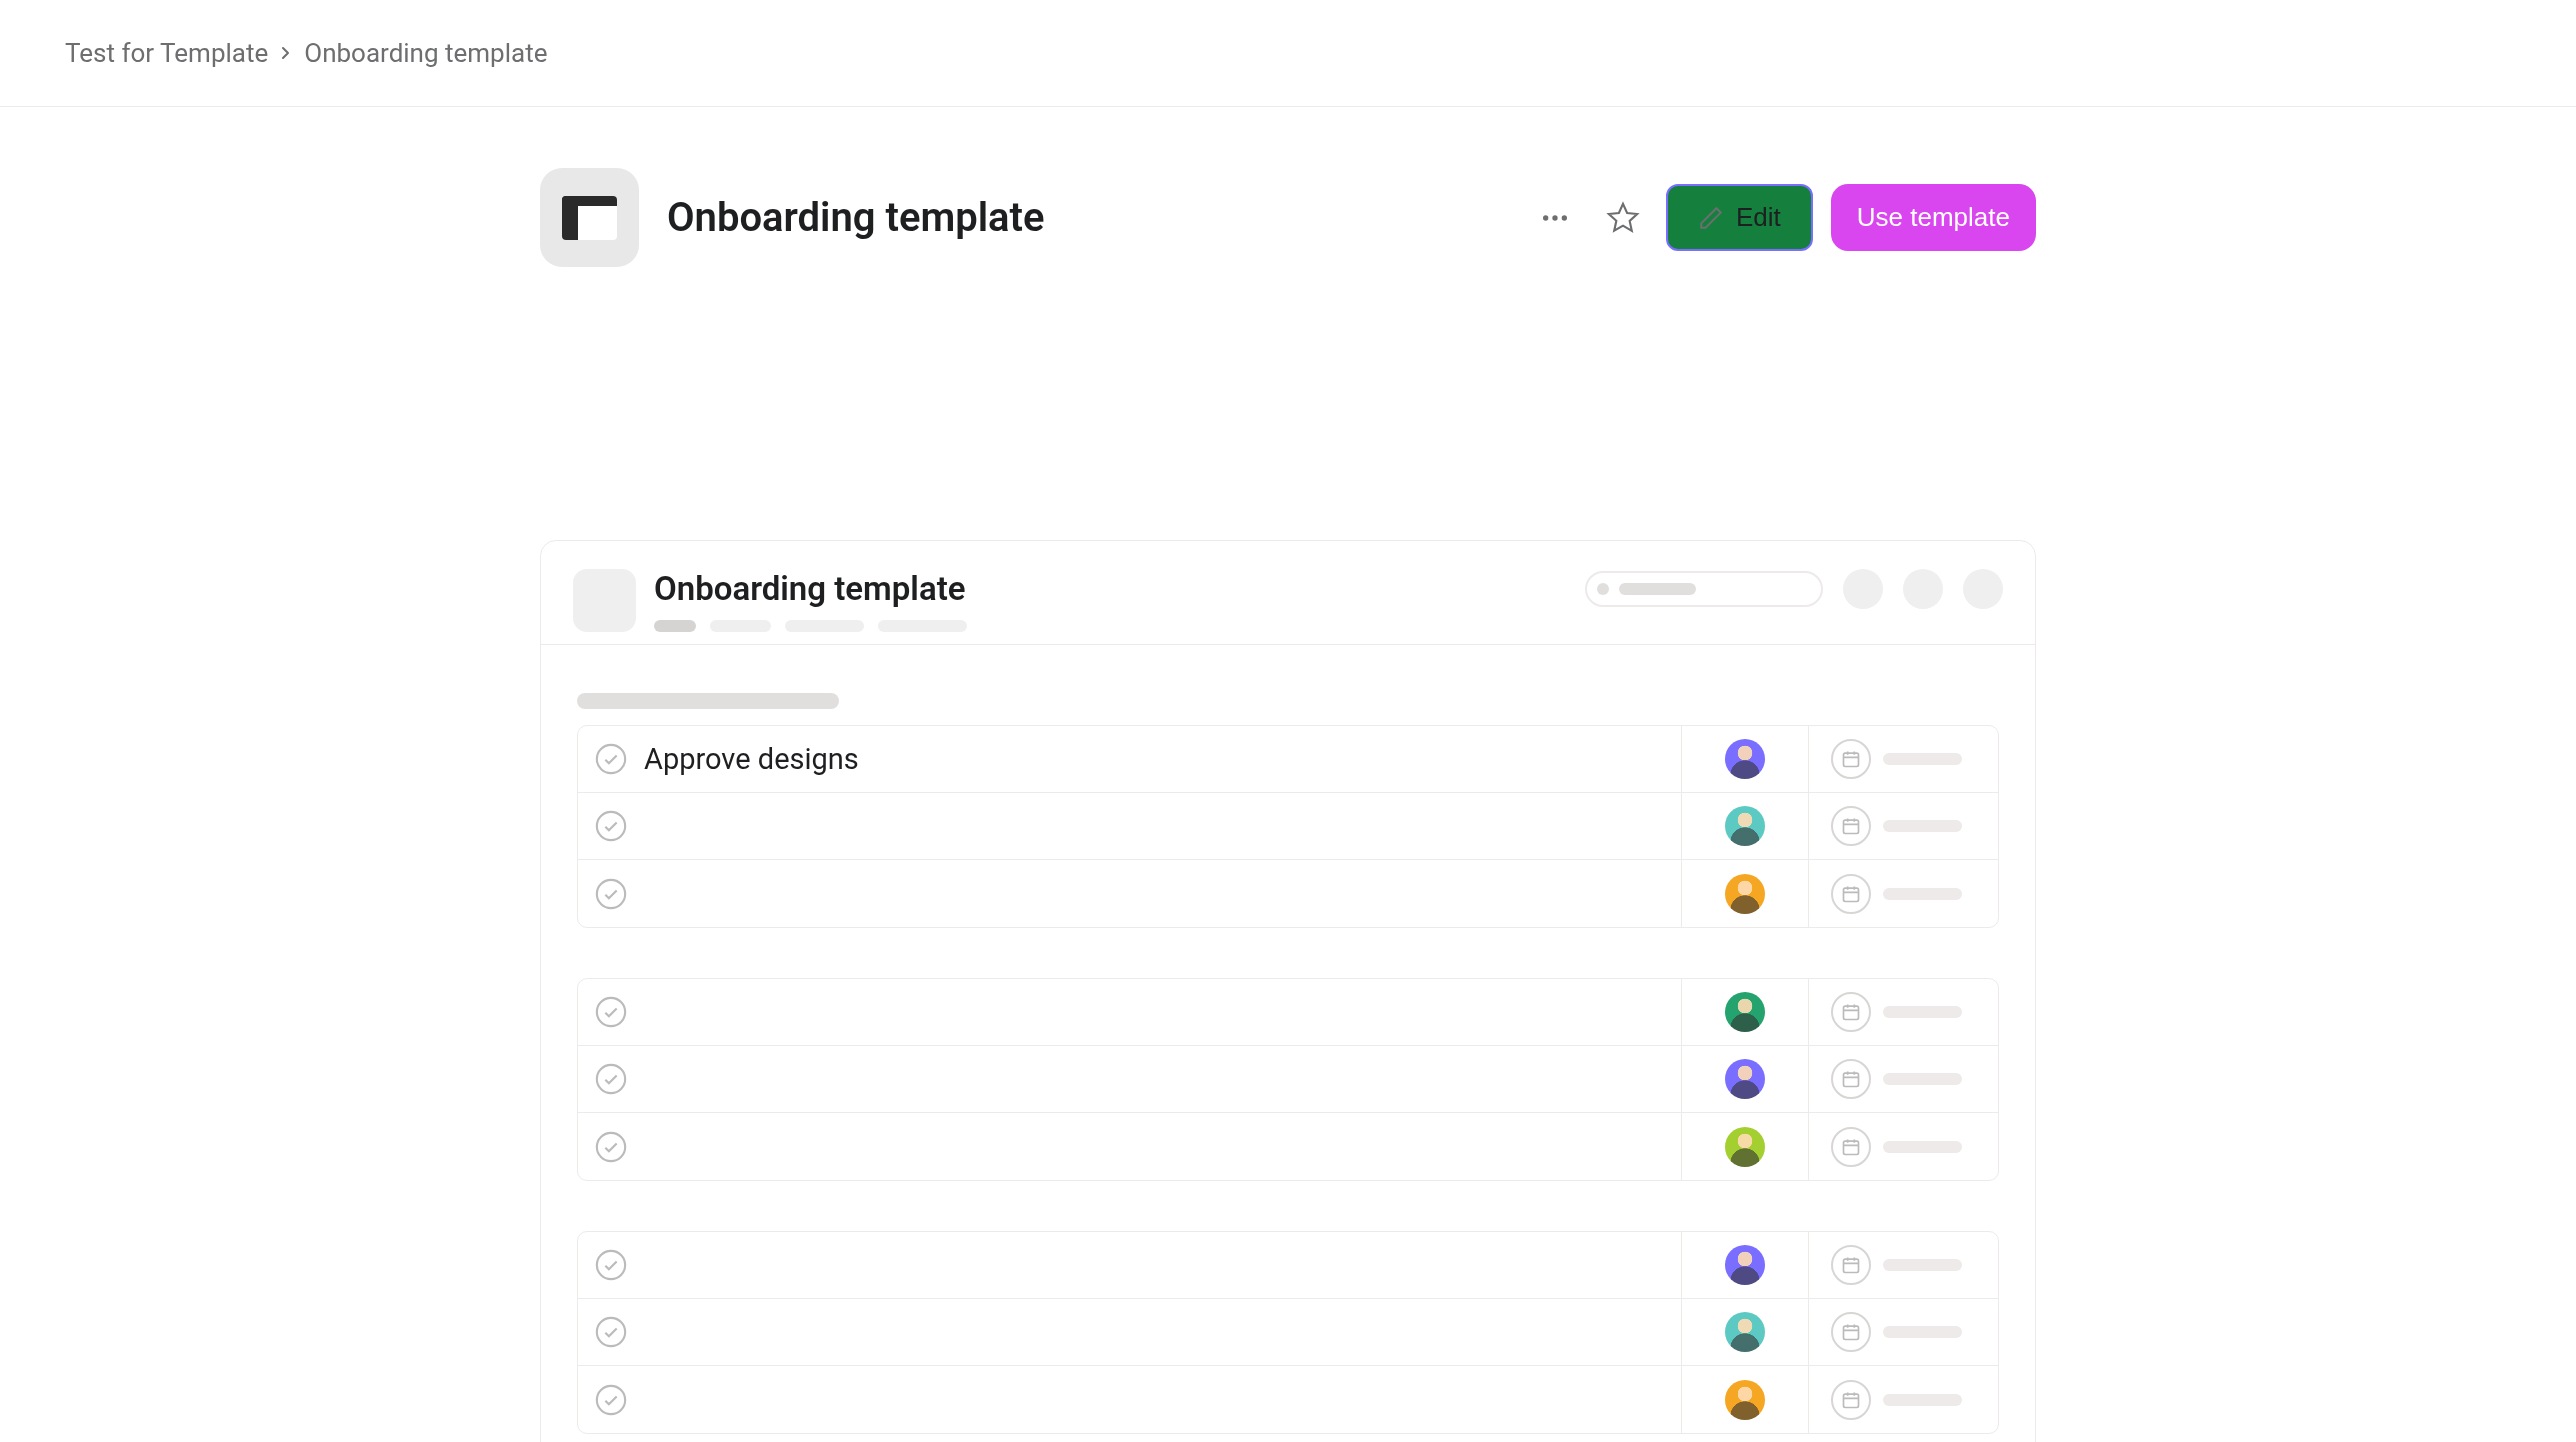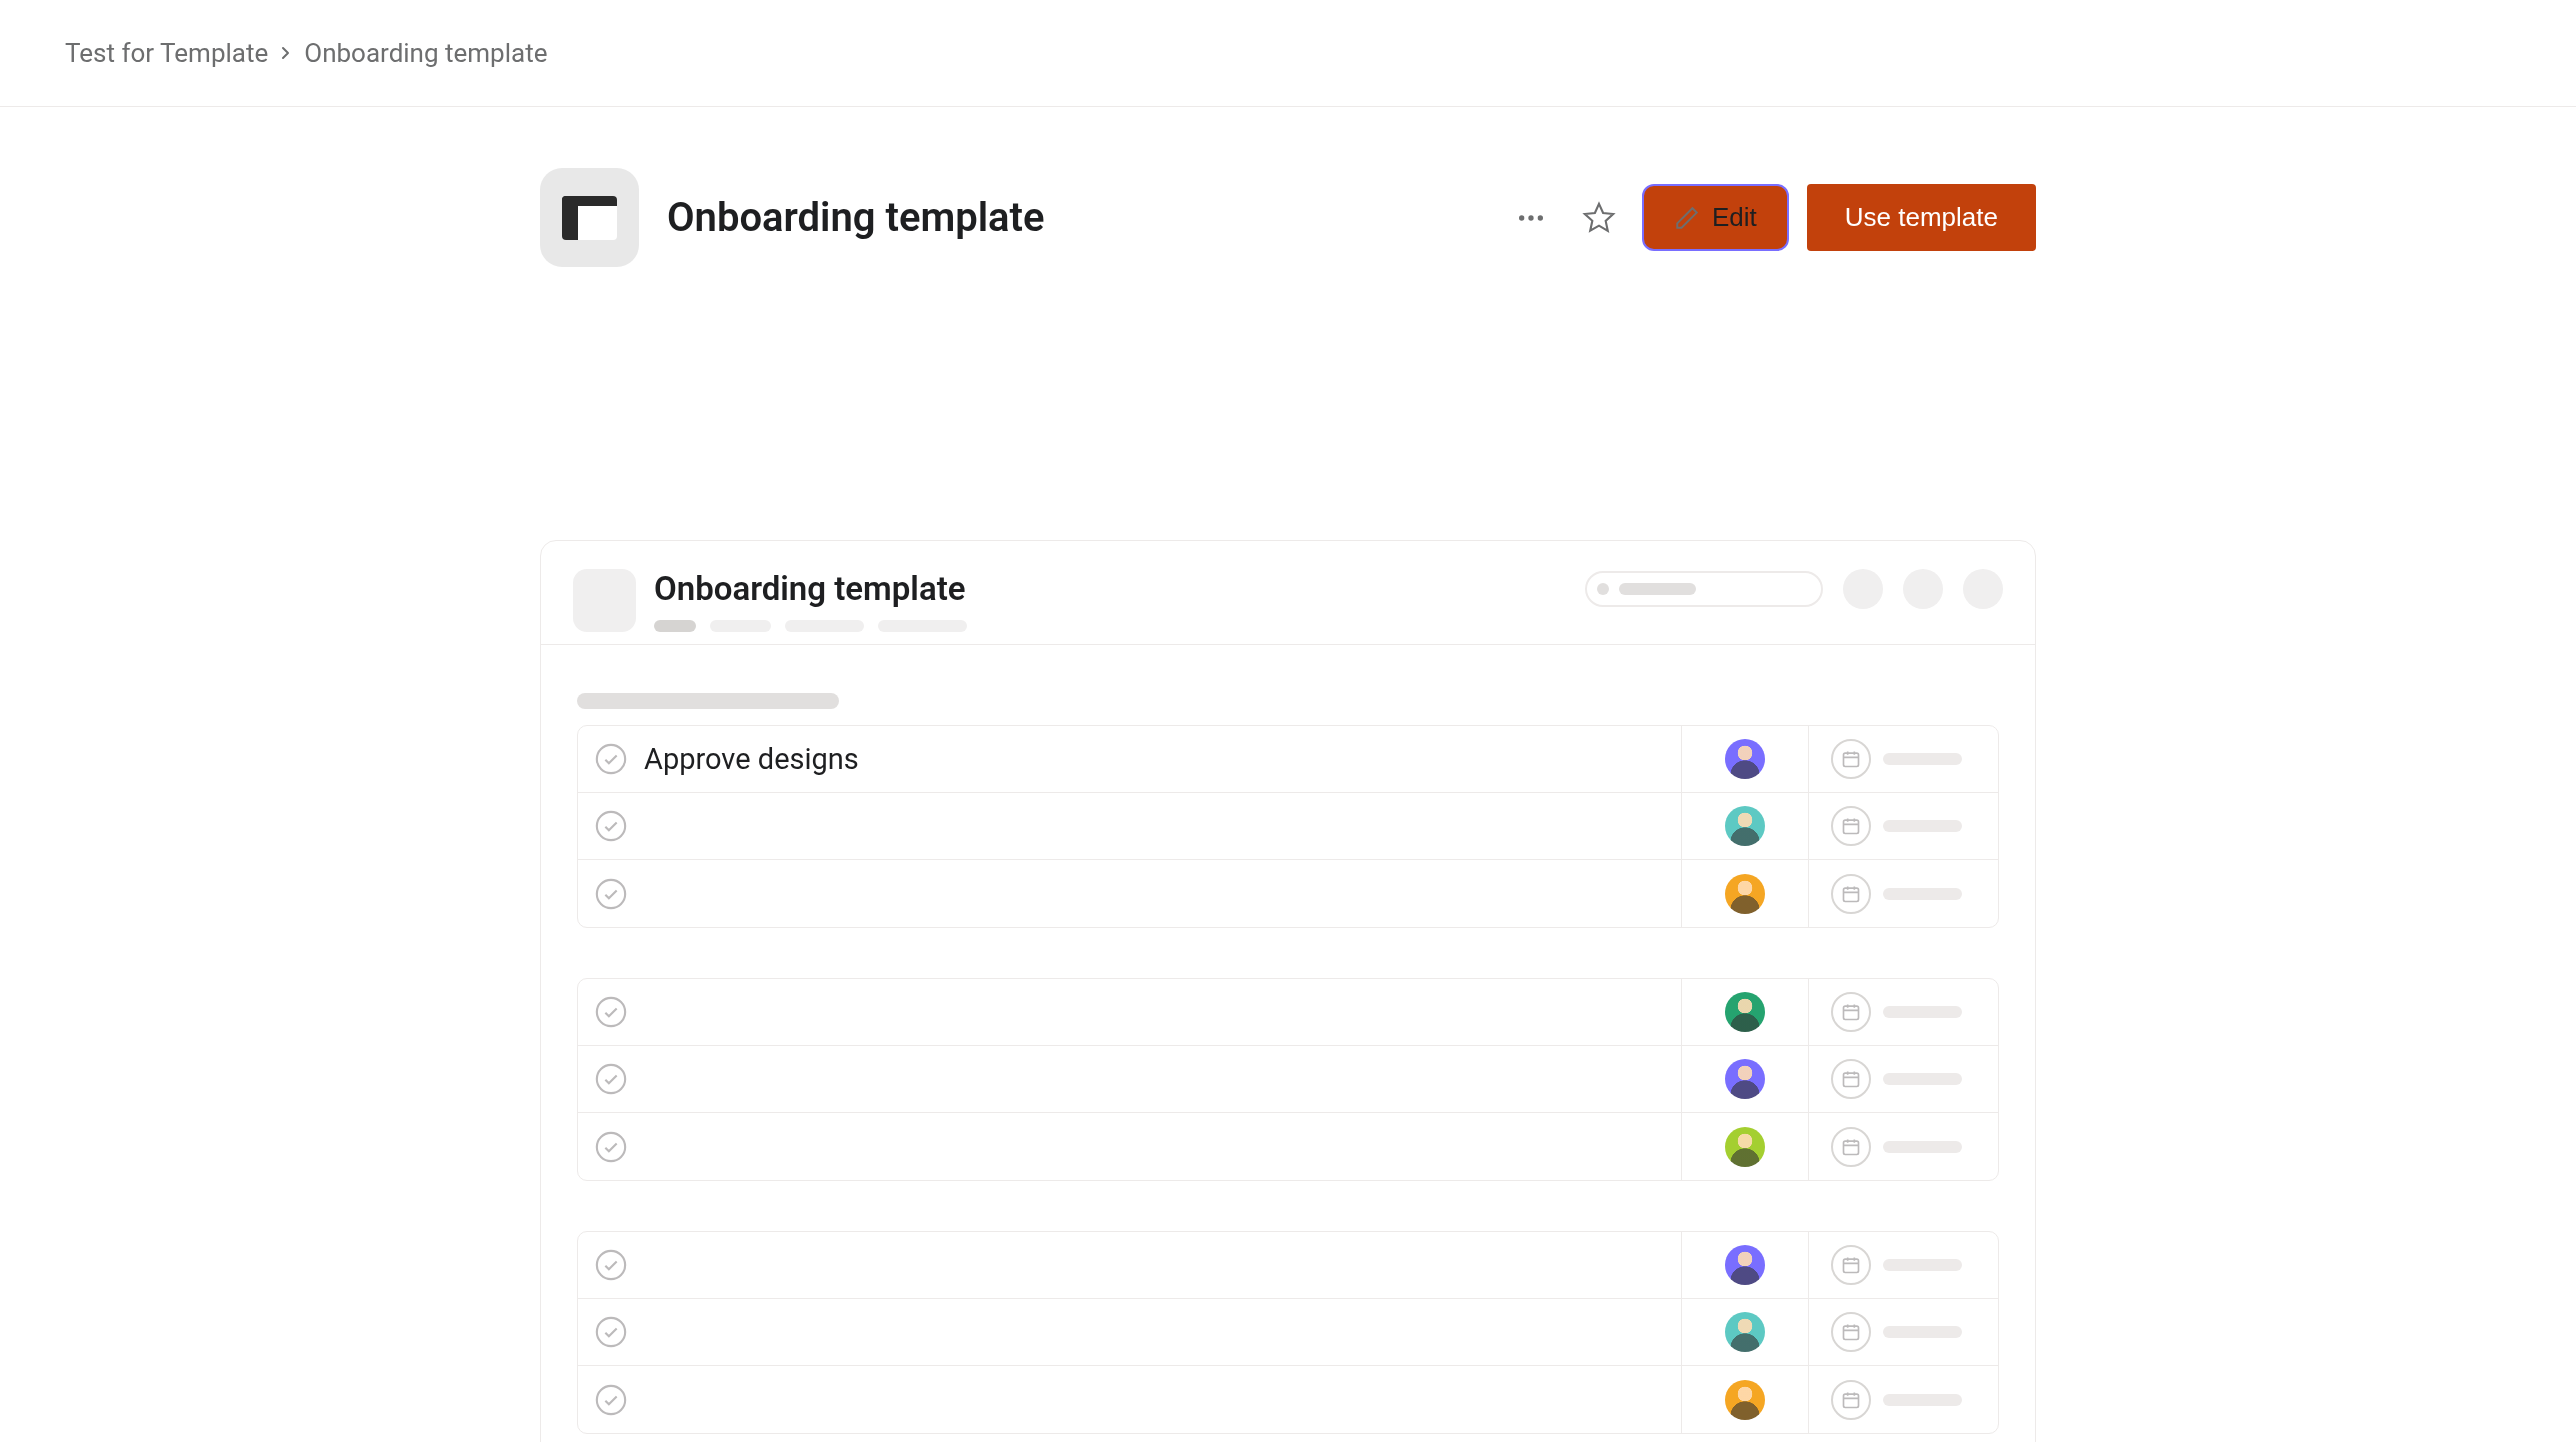--- a/index.html
+++ b/index.html
@@ -99,33 +99,33 @@
       justify-content: center;
       cursor: pointer;
       color: #6d6e6f;
       border-radius: 10px;
     }
     .edit-btn {
       display: flex;
       align-items: center;
       gap: 12px;
       padding: 16px 30px;
-      background: #c2410c;
+      background: #15803d;
       border: 2px solid #796eff;
       border-radius: 12px;
       font-size: 26px;
       color: #1e1f21;
       cursor: pointer;
     }
     .use-template-btn {
-      padding: 18px 38px;
-      background: #c2410c;
+      padding: 18px 26px;
+      background: #d946ef;
       color: #ffffff;
       border: none;
-      border-radius: 4px;
+      border-radius: 17px;
       font-size: 26px;
       font-weight: 500;
       cursor: pointer;
     }
     .preview-box {
       margin-top: 273px;
       border: 1px solid #edeae9;
       border-radius: 16px;
       overflow: hidden;
       background: #ffffff;

